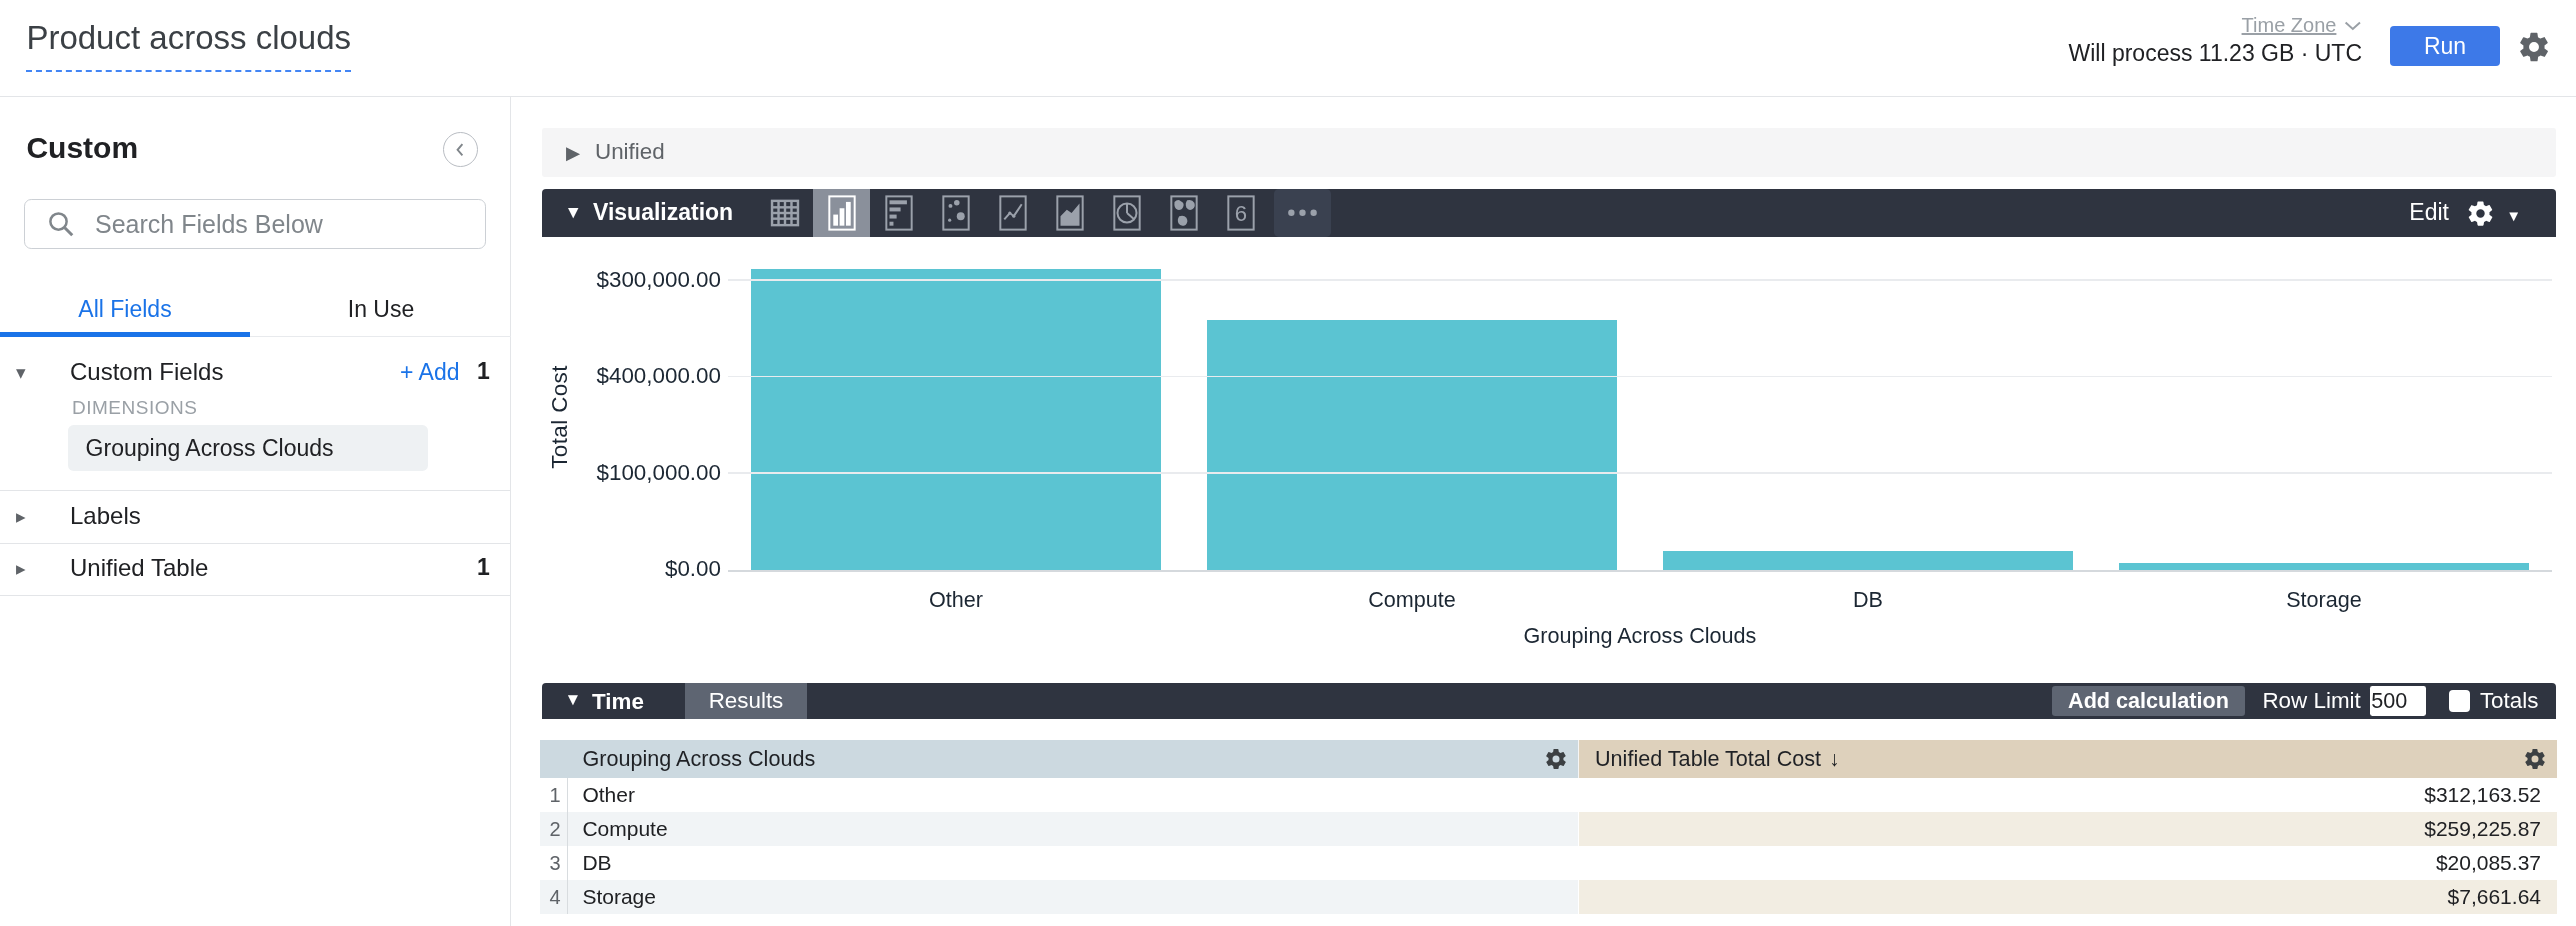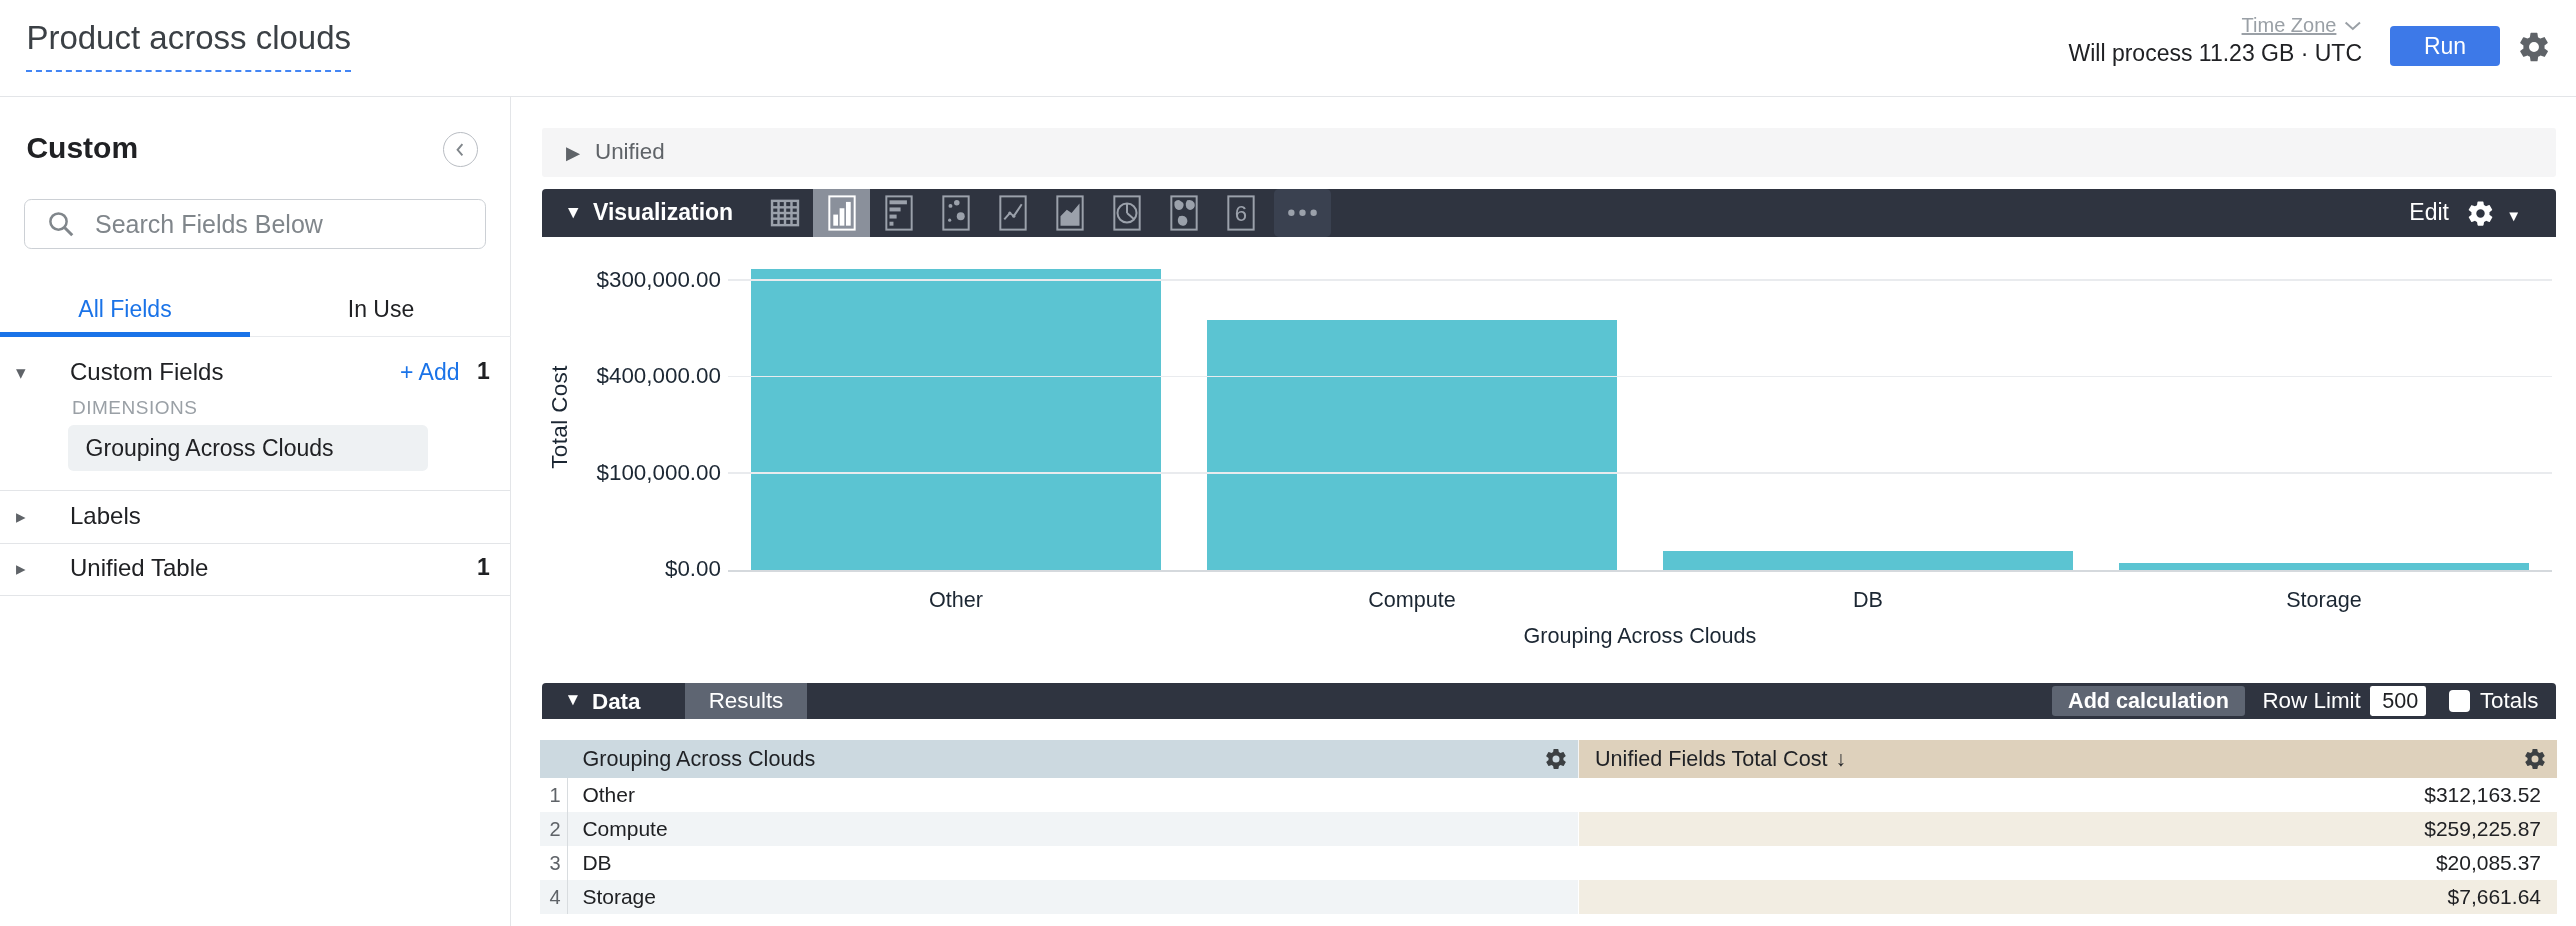--- a/index.html
+++ b/index.html
@@ -71,21 +71,21 @@
   .x-axis-title { position:absolute; left:186px; top:386px; width:1824px; text-align:center; font-size:21.6px; color:#1c2733; }
 
   
   .data-bar { position:absolute; left:30px; top:586px; width:2014px; height:36px; background:#2f3440; border-radius:4px 4px 0 0; }
   .data-caret { position:absolute; left:22.4px; top:7.2px; font-size:17px; color:#fff; }
   .data-label { position:absolute; left:50px; top:5.6px; font-size:22.4px; font-weight:700; color:#fff; }
   .results-tab { position:absolute; left:143px; top:0; width:122px; height:36px; background:#5e6572; color:#fff; font-size:22.4px; display:flex; align-items:center; justify-content:center; cursor:pointer; }
   .data-right { position:absolute; right:0; top:0; height:36px; display:flex; align-items:center; padding-right:17.6px; }
   .add-calc-btn { height:30px; padding:0 16px; background:#5e6572; border:none; border-radius:3.2px; color:#fff; font-size:21.6px; font-weight:700; font-family:inherit; cursor:pointer; }
   .row-limit-label { margin-left:17.6px; font-size:22.4px; color:#fff; }
-  .row-limit-input { margin-left:9.6px; width:56px; height:30px; border:none; border-radius:2.4px; background:#fff; font-family:inherit; font-size:21.6px; color:#202124; padding-left:12px; }
+  .row-limit-input { margin-left:9.6px; width:56px; height:30px; border:none; border-radius:2.4px; background:#fff; font-family:inherit; font-size:21.6px; color:#202124; padding-left:1px; }
   .totals-checkbox { margin-left:22.4px; width:21.6px; height:21.6px; background:#fff; border-radius:4px; cursor:pointer; }
   .totals-label { margin-left:9.6px; font-size:22.4px; color:#fff; }
 
   
   .data-table { position:absolute; left:28px; top:643px; width:2017px; }
   .thead { display:flex; height:38px; }
   .th-gutter { width:28px; background:#ccd9e0; }
   .th-dim { width:1010px; background:#ccd9e0; position:relative; display:flex; align-items:center; padding-left:14.4px; font-size:21.6px; color:#1f2125; cursor:pointer; }
   .th-meas { width:979px; background:#ded1bc; position:relative; display:flex; align-items:center; padding-left:16px; font-size:21.6px; color:#1f2125; border-left:1.6px solid #f5f5f5; cursor:pointer; }
   .th-gear { position:absolute; right:9.6px; top:7.2px; width:24px; height:24px; cursor:pointer; }
@@ -302,21 +302,21 @@
           <div class="xcat">Other</div>
           <div class="xcat">Compute</div>
           <div class="xcat">DB</div>
           <div class="xcat">Storage</div>
         </div>
       <div class="x-axis-title">Grouping Across Clouds</div>
     </div>
 
     <div class="data-bar">
       <span class="data-caret">▼</span>
-      <span class="data-label">Data</span>
+      <span class="data-label">Time</span>
       <div class="results-tab">Results</div>
       <div class="data-right">
         <button class="add-calc-btn">Add calculation</button>
         <span class="row-limit-label">Row Limit</span>
         <input class="row-limit-input" type="text" value="500" style="">
         <div class="totals-checkbox"></div>
         <span class="totals-label">Totals</span>
       </div>
     </div>
 
@@ -325,21 +325,21 @@
         <div class="th-gutter"></div>
         <div class="th-dim">
           <span>Grouping Across Clouds</span>
           <div class="th-gear">
             <svg viewBox="0 0 24 24" width="24" height="24">
                 <path fill="#3c4043" d="M19.4 13c.04-.32.06-.66.06-1s-.02-.68-.06-1l2.1-1.65c.2-.15.25-.42.12-.64l-2-3.46c-.12-.22-.39-.3-.6-.22l-2.5 1a7.3 7.3 0 0 0-1.7-1l-.4-2.65A.48.48 0 0 0 14 2h-4c-.25 0-.46.18-.5.42l-.4 2.65c-.6.25-1.17.6-1.7 1l-2.5-1a.5.5 0 0 0-.6.22l-2 3.46c-.13.22-.07.5.12.64L4.56 11c-.04.32-.06.66-.06 1s.02.68.06 1l-2.1 1.65c-.2.15-.25.42-.12.64l2 3.46c.12.22.39.3.6.22l2.5-1c.53.4 1.1.75 1.7 1l.4 2.65c.04.24.25.42.5.42h4c.25 0 .46-.18.5-.42l.4-2.65c.6-.25 1.17-.6 1.7-1l2.5 1c.22.08.48 0 .6-.22l2-3.46a.5.5 0 0 0-.12-.64L19.4 13zM12 15.5a3.5 3.5 0 1 1 0-7 3.5 3.5 0 0 1 0 7z"></path>
               </svg>
           </div>
         </div>
         <div class="th-meas">
-          <span>Unified Fields Total Cost</span>
+          <span>Unified Table Total Cost</span>
           <span class="sort-arrow">↓</span>
           <div class="th-gear">
             <svg viewBox="0 0 24 24" width="24" height="24">
                 <path fill="#3c4043" d="M19.4 13c.04-.32.06-.66.06-1s-.02-.68-.06-1l2.1-1.65c.2-.15.25-.42.12-.64l-2-3.46c-.12-.22-.39-.3-.6-.22l-2.5 1a7.3 7.3 0 0 0-1.7-1l-.4-2.65A.48.48 0 0 0 14 2h-4c-.25 0-.46.18-.5.42l-.4 2.65c-.6.25-1.17.6-1.7 1l-2.5-1a.5.5 0 0 0-.6.22l-2 3.46c-.13.22-.07.5.12.64L4.56 11c-.04.32-.06.66-.06 1s.02.68.06 1l-2.1 1.65c-.2.15-.25.42-.12.64l2 3.46c.12.22.39.3.6.22l2.5-1c.53.4 1.1.75 1.7 1l.4 2.65c.04.24.25.42.5.42h4c.25 0 .46-.18.5-.42l.4-2.65c.6-.25 1.17-.6 1.7-1l2.5 1c.22.08.48 0 .6-.22l2-3.46a.5.5 0 0 0-.12-.64L19.4 13zM12 15.5a3.5 3.5 0 1 1 0-7 3.5 3.5 0 0 1 0 7z"></path>
               </svg>
           </div>
         </div>
       </div>
       <div>
           <div class="trow odd">

